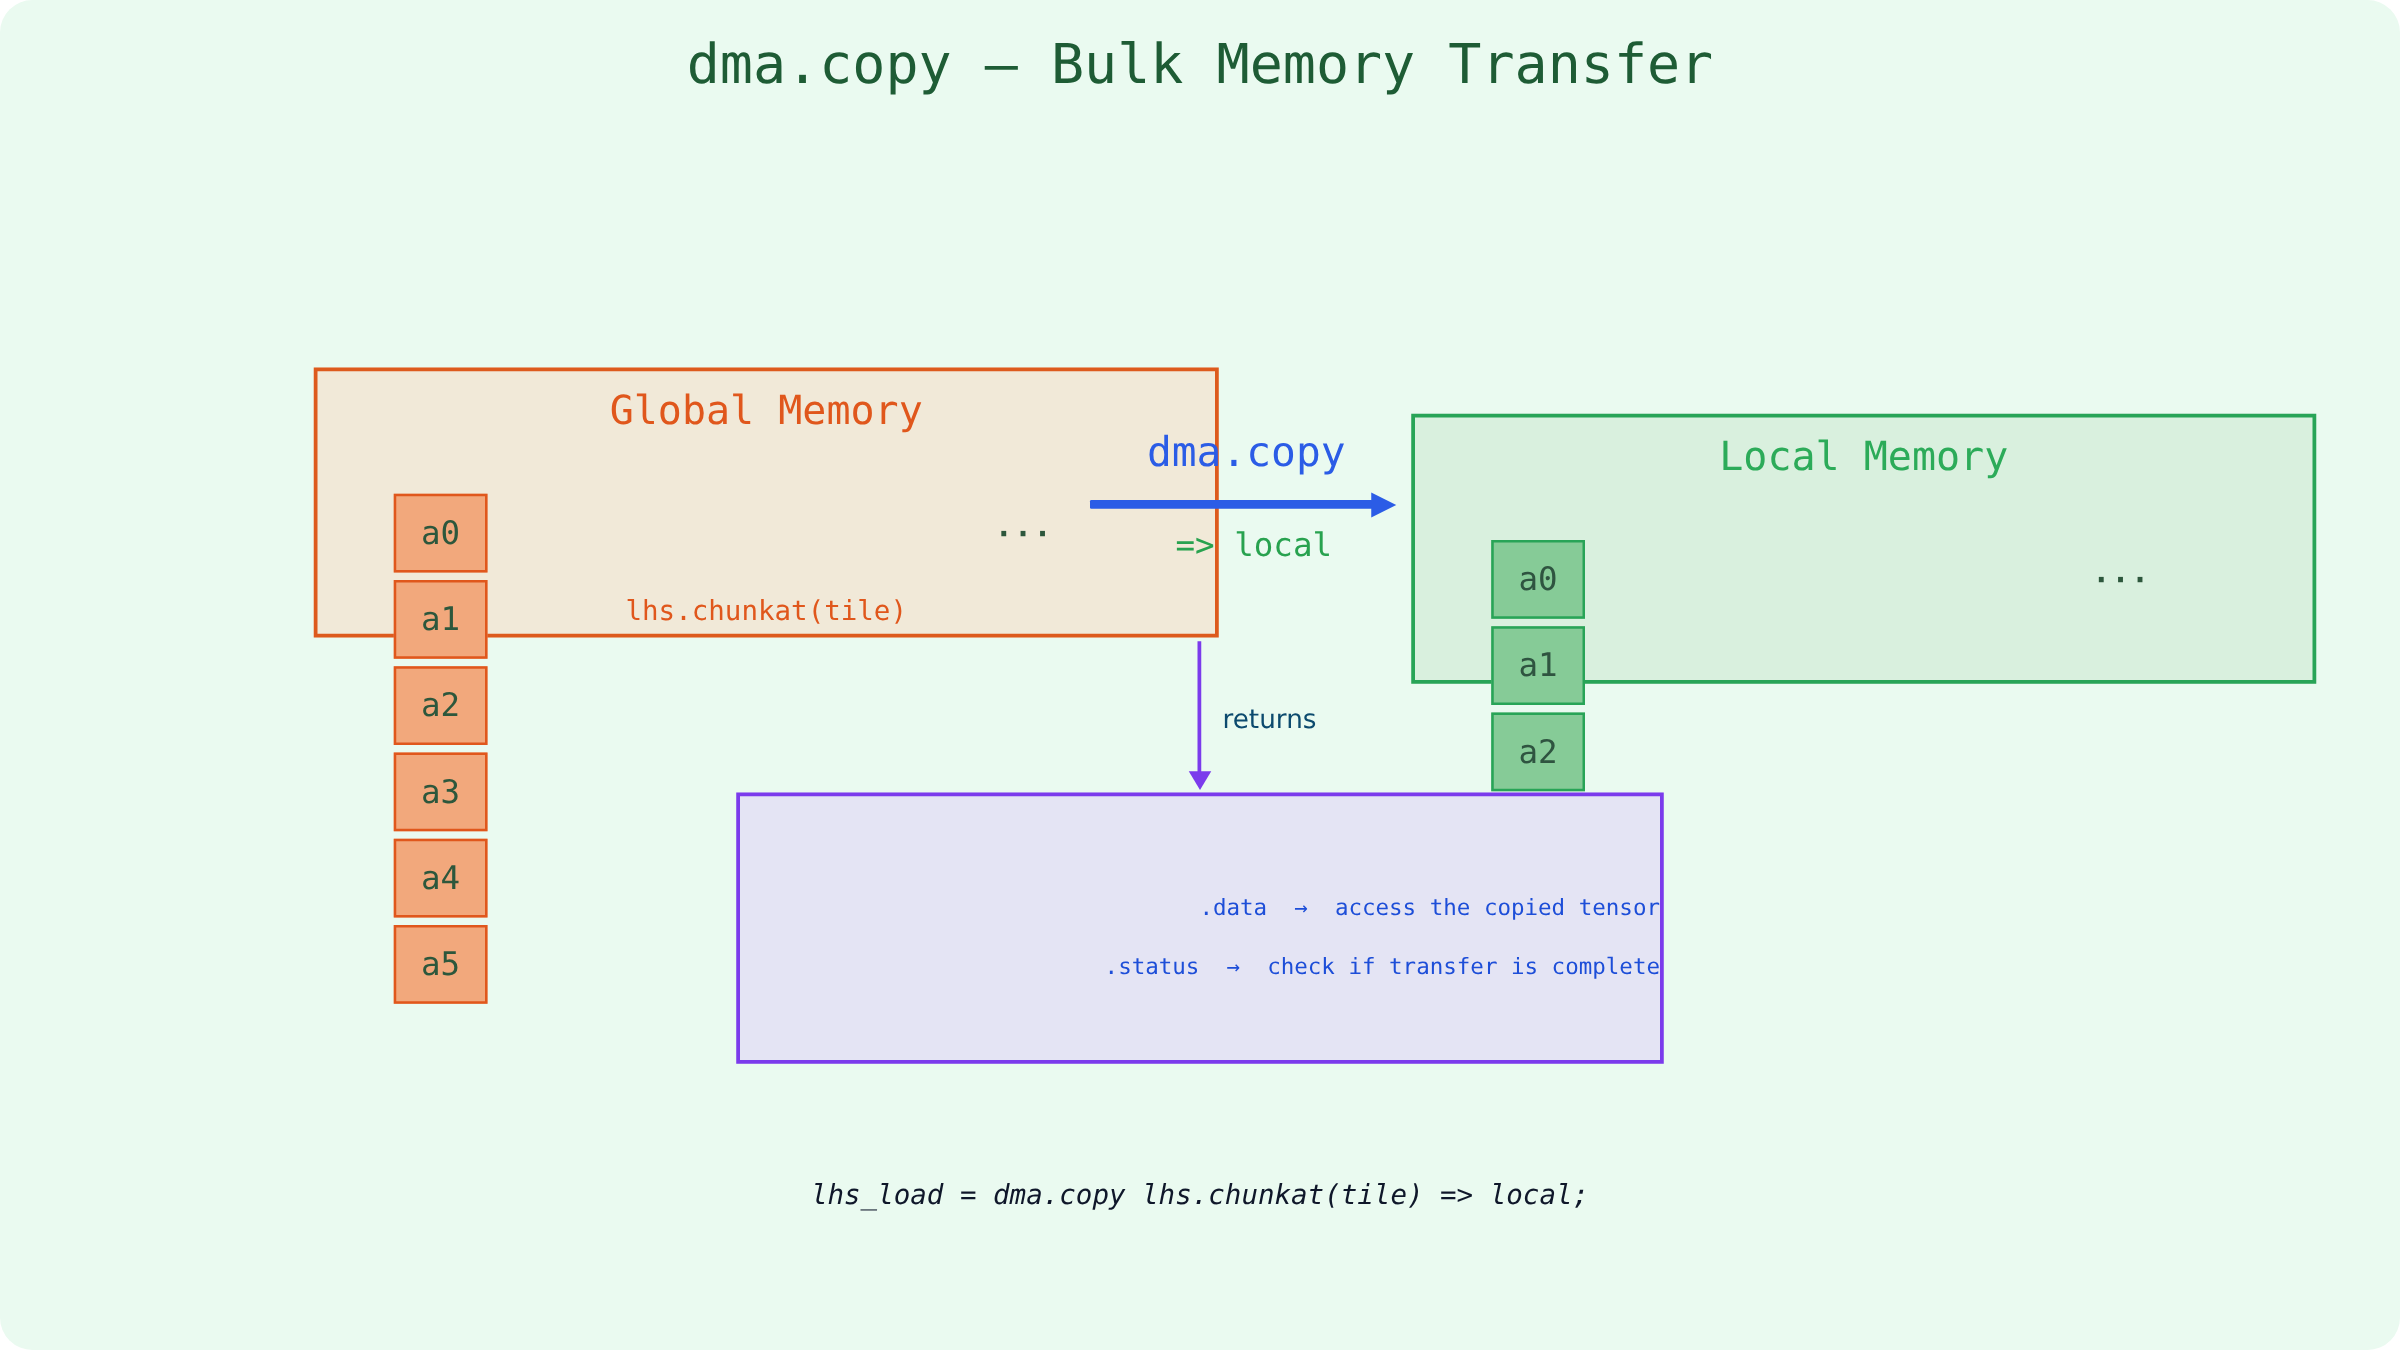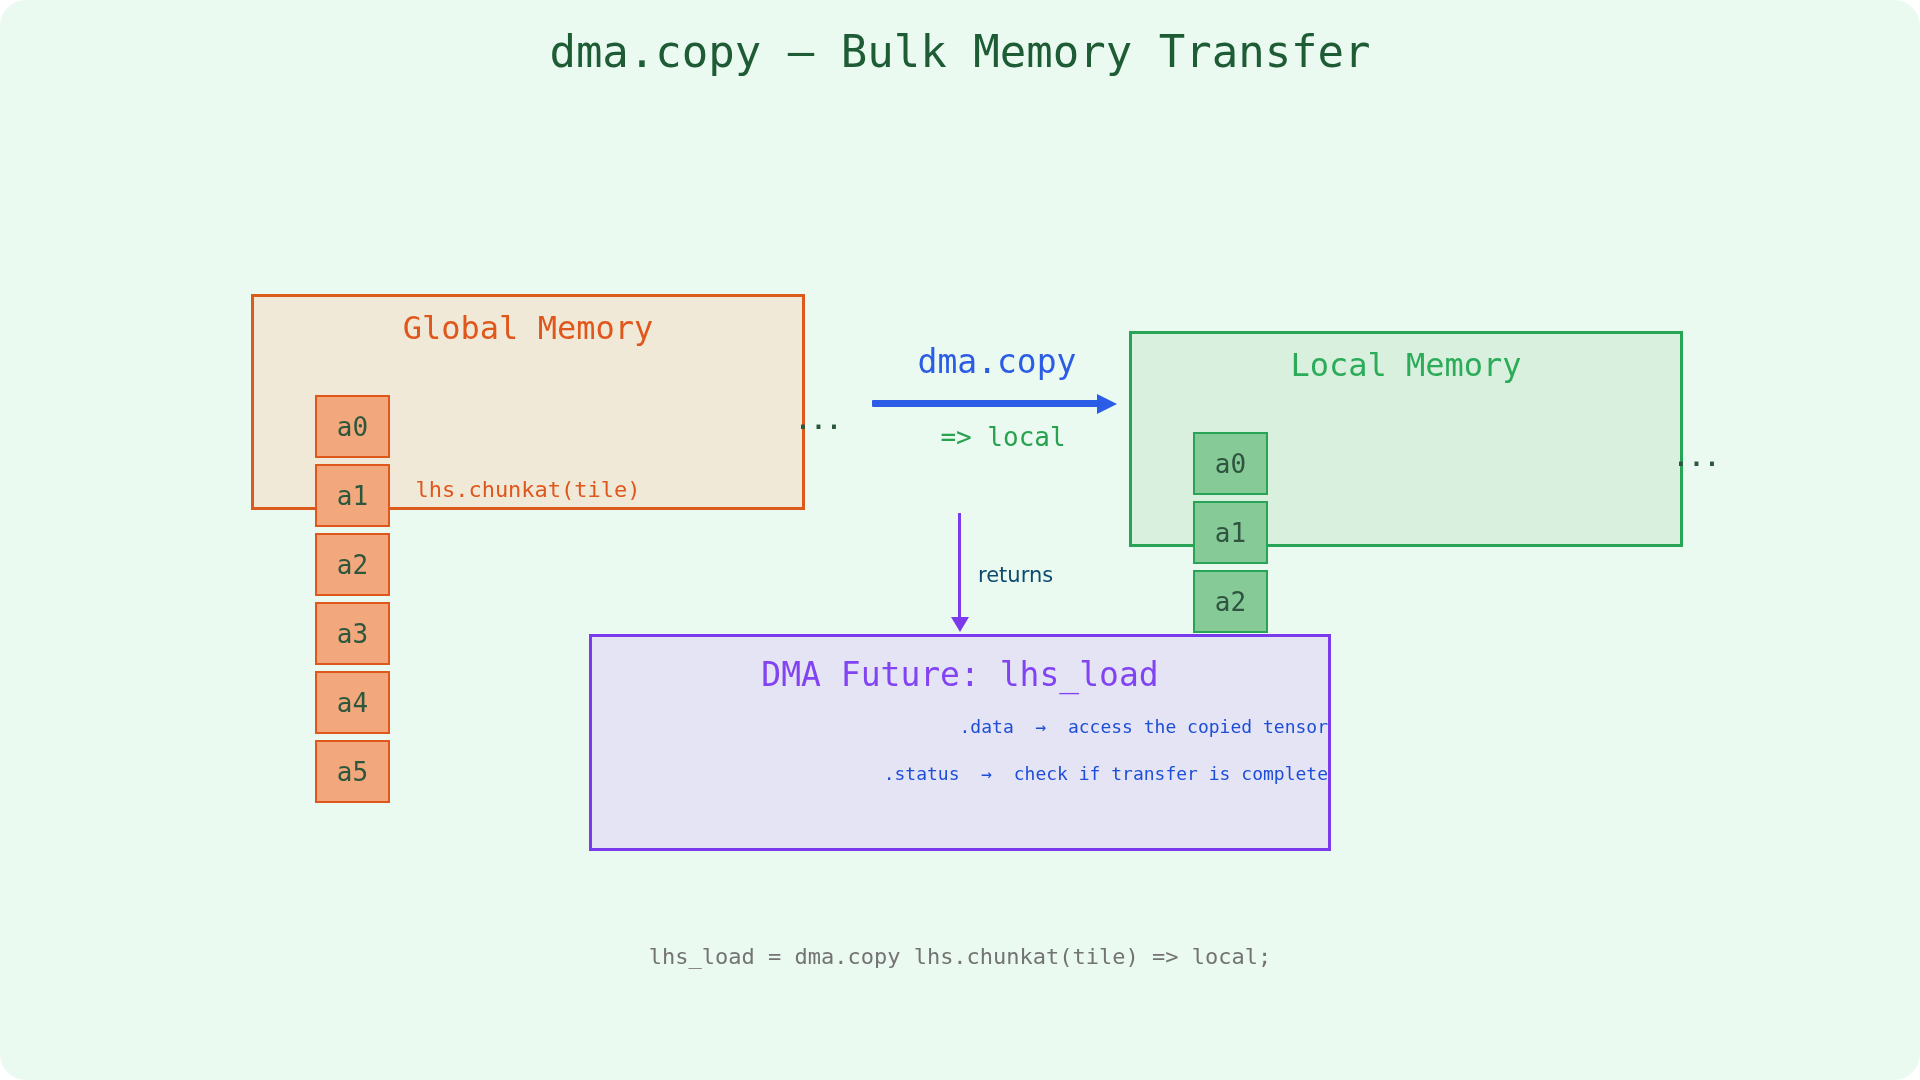--- a/index.html
+++ b/index.html
@@ -15,21 +15,21 @@
   .page-title{
     position:absolute;
     top:28px; left:0; width:1920px;
     text-align:center;
     font-size:44px; line-height:48px;
     color:#1e5c35;
   }
   
   .mem-box{
     position:absolute;
-    width:554px; height:216px;
+    width:724px; height:216px;
     box-sizing:border-box;
   }
   .box-global{ left:251px; top:294px; background:#f1e9d8; border:3px solid #dd5a1d; }
   .box-local { left:1129px; top:294px; background:#d9f0de; border:3px solid #28a457;margin-top:37px; }
   .mem-title{
     position:absolute; top:13px; left:0; width:100%;
     text-align:center; font-size:32px; line-height:36px;
   }
   .box-global .mem-title{ color:#e0571c; }
   .box-local  .mem-title{ color:#2cab59; }
@@ -102,21 +102,21 @@
     position:absolute; left:0; width:100%;
     text-align:right; font-size:18px; line-height:26px;
     color:#1d4ed8; white-space:pre;
   }
   .future-line-1{ top:77px; }
   .future-line-2{ top:124px; }
   
   .code-line{
     position:absolute; top:944px; left:0; width:1920px;
     text-align:center; font-size:22px; line-height:26px;
-    color:#737373; white-space:pre;
+    color:#0f172a; white-space:pre;font-style:italic;
   }
 </style>
 </head>
 <body>
 
 <div class="canvas">
 
   <div class="page-title">dma.copy — Bulk Memory Transfer</div>
 
   <div class="mem-box box-global">
@@ -149,20 +149,19 @@
   <div class="dma-label">dma.copy</div>
   <div class="h-arrow-line"></div>
   <div class="h-arrow-head"></div>
   <div class="local-label">=&gt; local</div>
 
   <div class="v-arrow-line"></div>
   <div class="v-arrow-head"></div>
   <div class="returns-label">returns</div>
 
   <div class="future-box">
-    <div class="future-title">DMA Future: lhs_load</div>
     <div class="future-line future-line-1">.data  →  access the copied tensor</div>
     <div class="future-line future-line-2">.status  →  check if transfer is complete</div>
   </div>
 
   <div class="code-line">lhs_load = dma.copy lhs.chunkat(tile) =&gt; local;</div>
 
 </div>
 
 </body></html>

